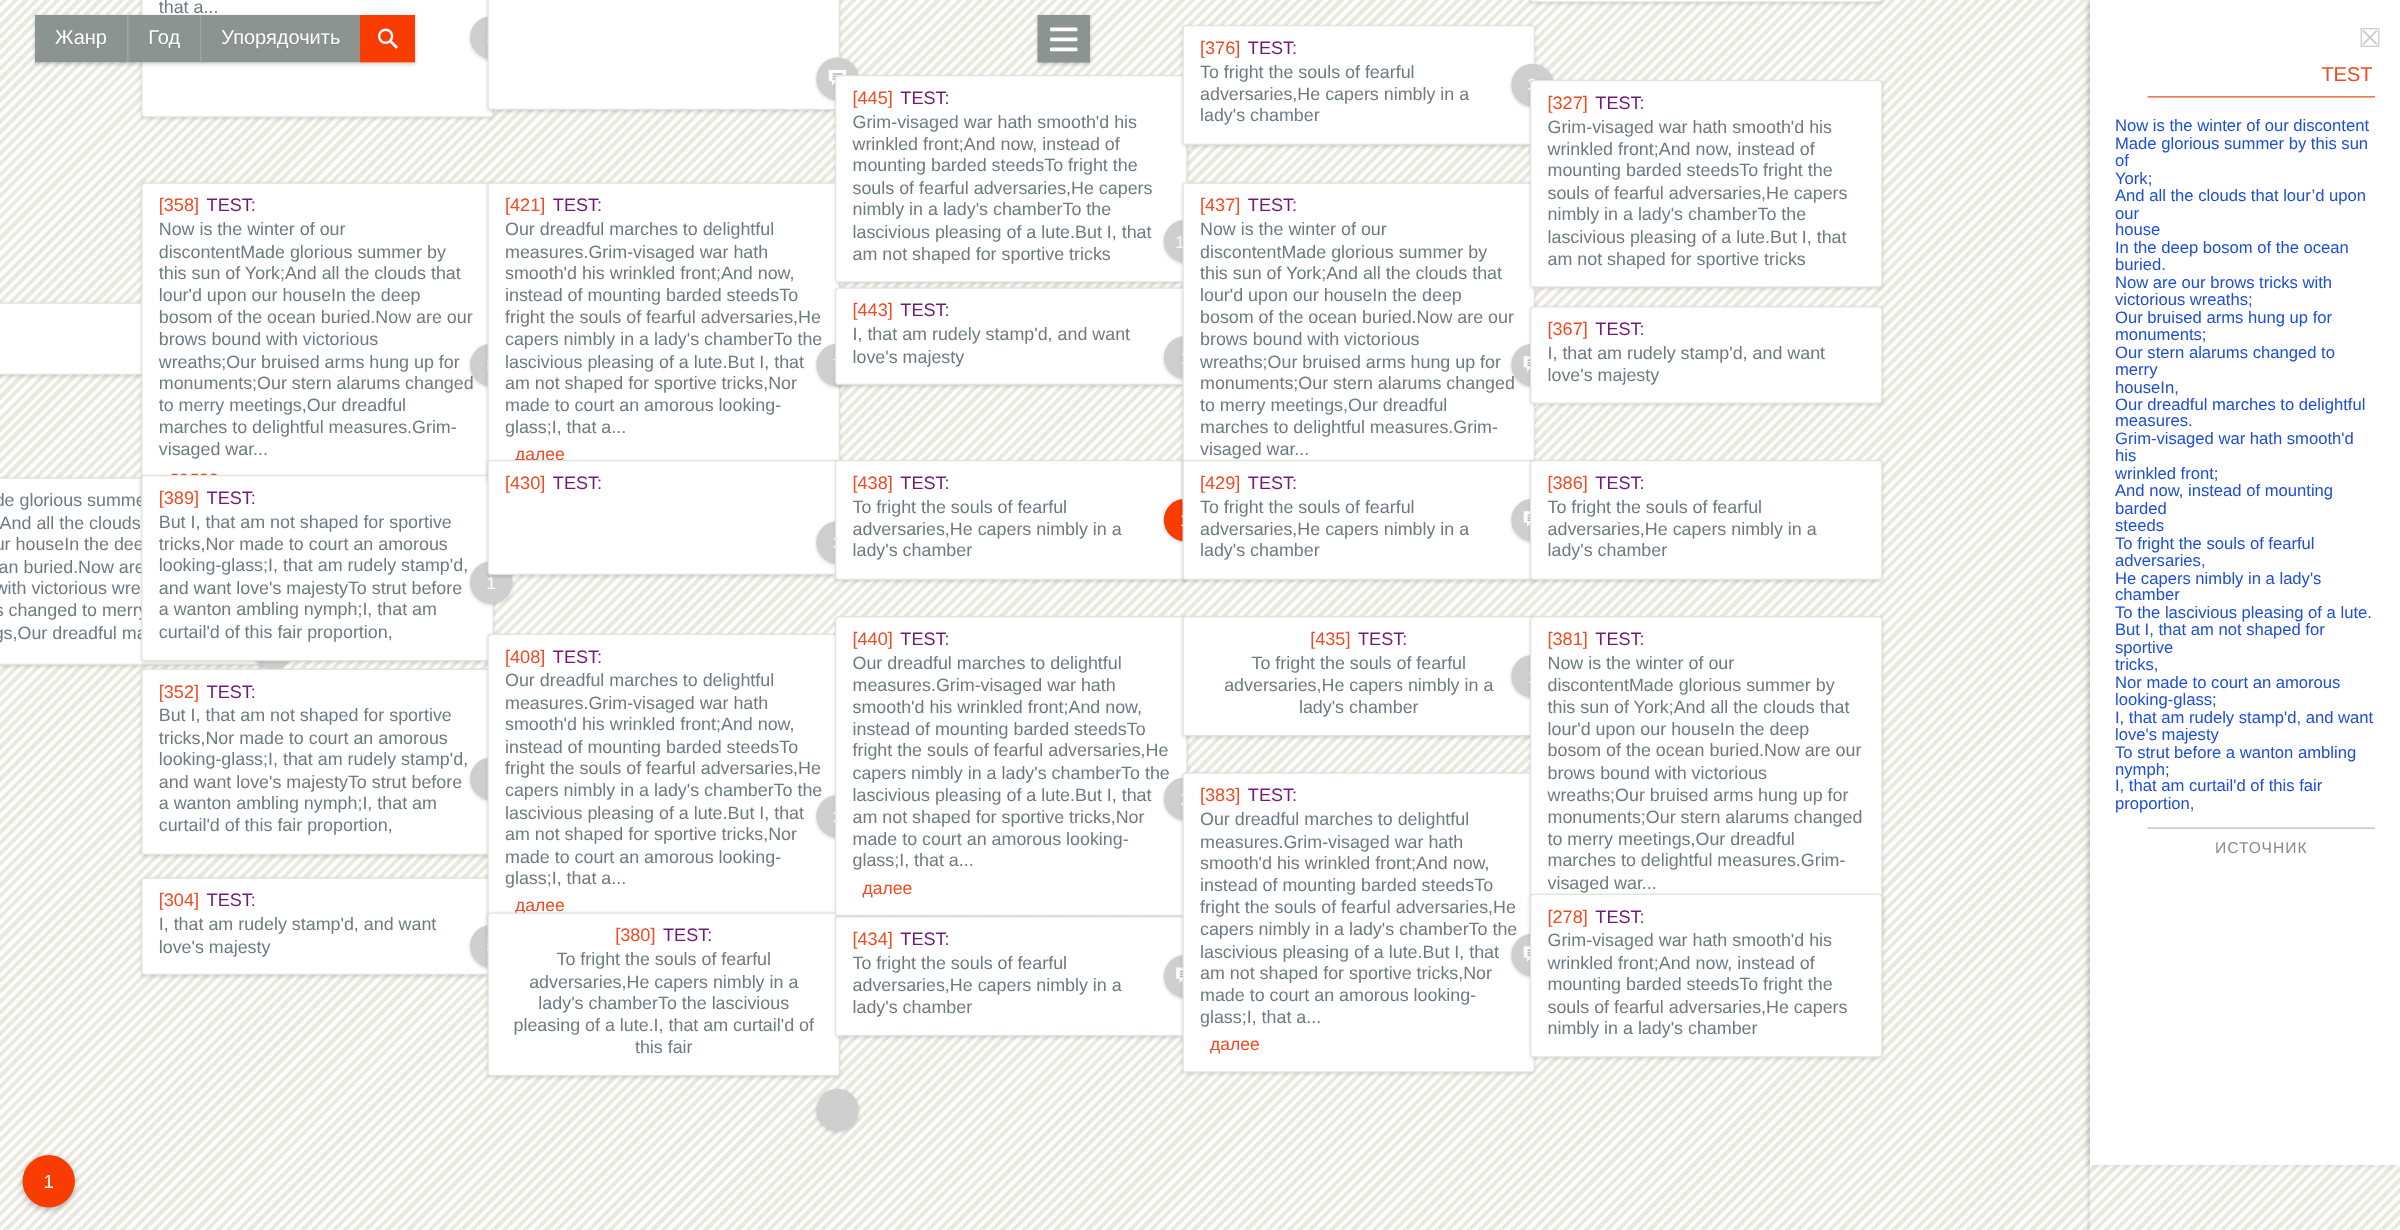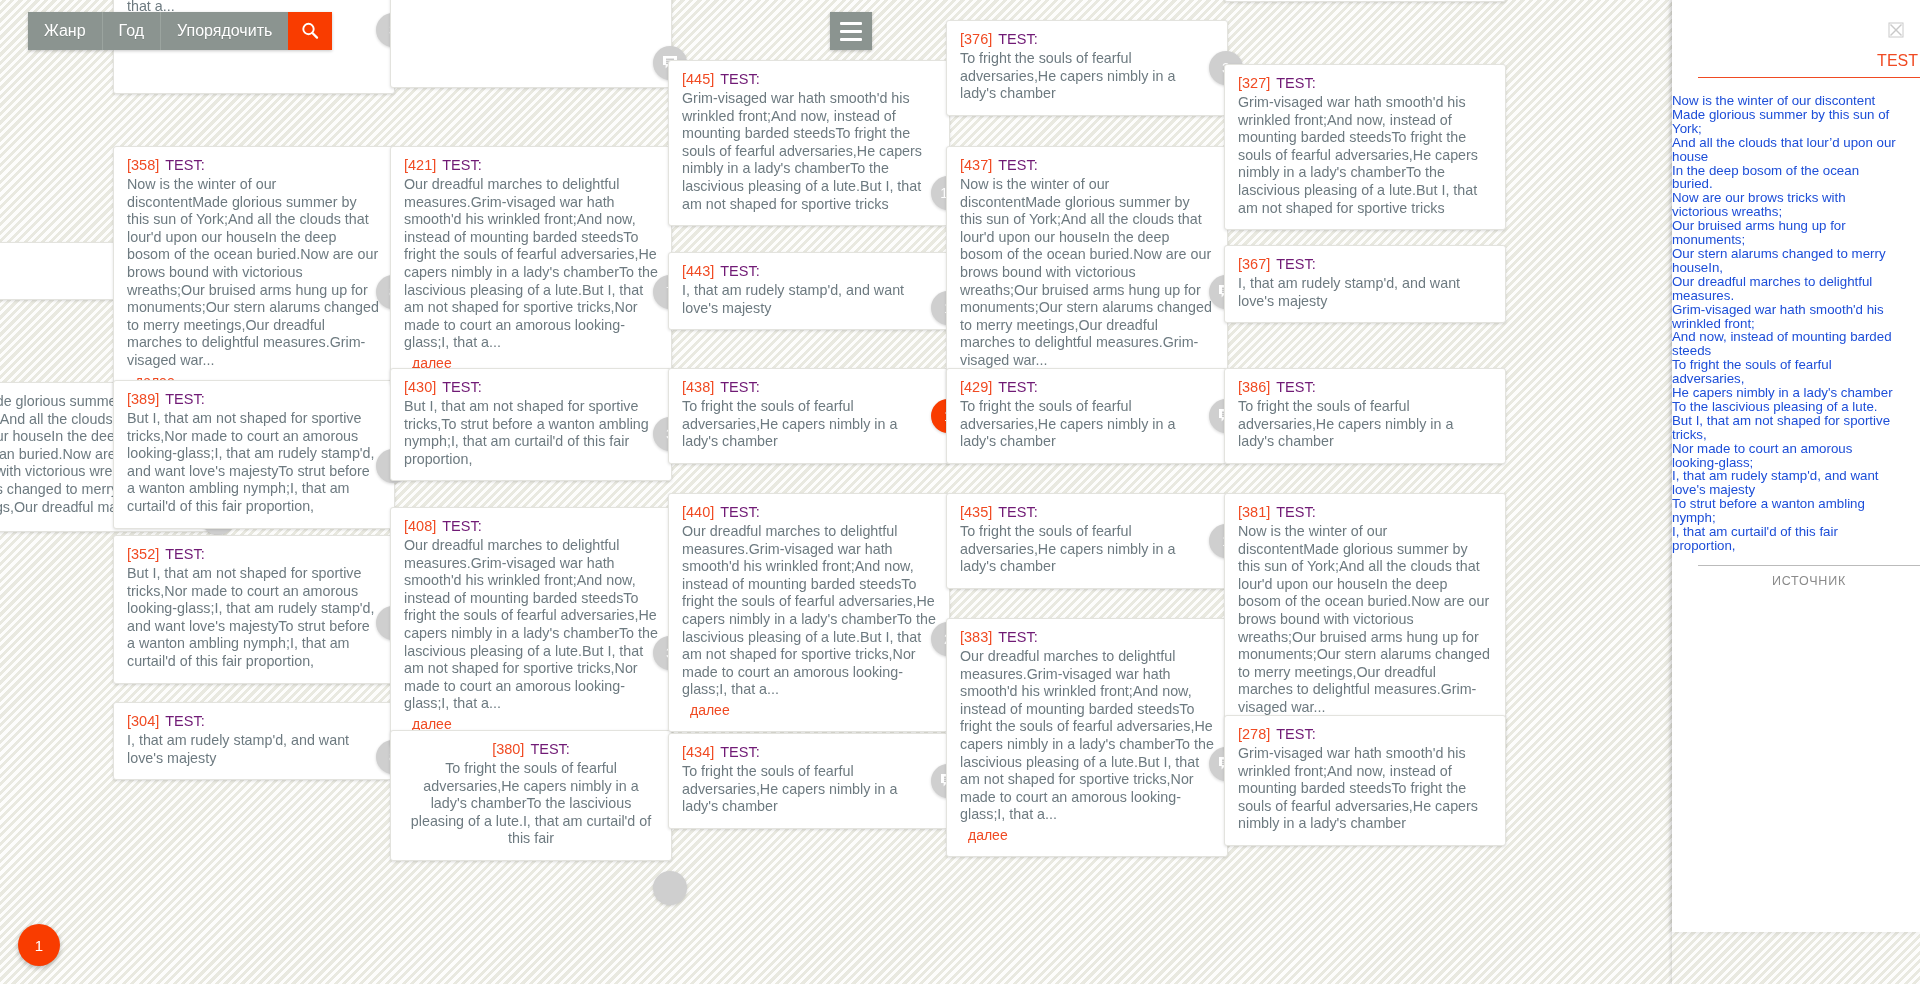--- a/index.html
+++ b/index.html
@@ -170,21 +170,21 @@
 
   
   #right-panel {
     position: absolute;
     right: 0; top: 0;
     width: 248px;
     height: 932px;
     background: #ffffff;
     box-shadow: -2px 0 6px rgba(0,0,0,0.12);
     z-index: 70;
-    padding: 0 0;
+    padding: 0 20px;
     overflow: hidden;
   }
   #panel-close {
     position: absolute;
     right: 16px; top: 22px;
     width: 16px; height: 16px;
     cursor: pointer;
     opacity: 0.45;
   }
   #panel-title {
@@ -275,37 +275,36 @@
             <path d="M2 2 H16 V11 H8 L4.6 14.6 V11 H2 Z" fill="#ffffff"></path>
             <line x1="5" y1="5.2" x2="13" y2="5.2" stroke="#b9b9b9" stroke-width="1.1"></line>
             <line x1="5" y1="7.2" x2="13" y2="7.2" stroke="#b9b9b9" stroke-width="1.1"></line>
             <line x1="5" y1="9.2" x2="10" y2="9.2" stroke="#b9b9b9" stroke-width="1.1"></line>
           </svg>
         </div>
       </div>
       <div class="card" style="top: 146px; min-height: 172px;"><div class="card-head"><span class="cid">[421]</span><span class="ctype">TEST:</span></div><div class="card-body">Our dreadful marches to delightful measures.Grim-visaged war hath smooth'd his wrinkled front;And now, instead of mounting barded steedsTo fright the souls of fearful adversaries,He capers nimbly in a lady's chamberTo the lascivious pleasing of a lute.But I, that am not shaped for sportive tricks,Nor made to court an amorous looking-glass;I, that a...</div><a class="more-link">далее</a><div class="badge gray" style="top: 128px;">7</div></div>
       <div class="card" style="top: 368px; min-height: 92px;">
         <div class="card-head"><span class="cid">[430]</span><span class="ctype">TEST:</span></div>
-        <div class="card-body">But I, that am not shaped for sportive tricks,To strut before a wanton ambling nymph;I, that am curtail'd of this fair proportion,</div>
         <div class="badge gray" style="top: 48px;">3</div>
       </div>
       <div class="card" style="top: 507px; min-height: 172px;"><div class="card-head"><span class="cid">[408]</span><span class="ctype">TEST:</span></div><div class="card-body">Our dreadful marches to delightful measures.Grim-visaged war hath smooth'd his wrinkled front;And now, instead of mounting barded steedsTo fright the souls of fearful adversaries,He capers nimbly in a lady's chamberTo the lascivious pleasing of a lute.But I, that am not shaped for sportive tricks,Nor made to court an amorous looking-glass;I, that a...</div><a class="more-link">далее</a><div class="badge gray" style="top: 128px;">3</div></div>
       <div class="card" style="top: 730px; min-height: 120px; text-align: center;">
         <div class="card-head"><span class="cid">[380]</span><span class="ctype">TEST:</span></div>
         <div class="card-body">To fright the souls of fearful adversaries,He capers nimbly in a lady's chamberTo the lascivious pleasing of a lute.I, that am curtail'd of this fair</div>
         <div class="badge gray" style="top: 140px;"></div>
       </div>
     </div>
     <div class="col" style="left: 668px;">
       <div class="card" style="top: 60px; min-height: 132px;">
         <div class="card-head"><span class="cid">[445]</span><span class="ctype">TEST:</span></div>
         <div class="card-body">Grim-visaged war hath smooth'd his wrinkled front;And now, instead of mounting barded steedsTo fright the souls of fearful adversaries,He capers nimbly in a lady's chamberTo the lascivious pleasing of a lute.But I, that am not shaped for sportive tricks</div>
         <div class="badge gray" style="top: 115px;">14</div>
       </div>
-      <div class="card" style="top: 252px; min-height: 70px;">
+      <div class="card" style="top: 230px; min-height: 70px;">
         <div class="card-head"><span class="cid">[443]</span><span class="ctype">TEST:</span></div>
         <div class="card-body">I, that am rudely stamp'd, and want love's majesty</div>
         <div class="badge gray" style="top: 38px;">1</div>
       </div>
       <div class="card" style="top: 368px; min-height: 74px;">
         <div class="card-head"><span class="cid">[438]</span><span class="ctype">TEST:</span></div>
         <div class="card-body">To fright the souls of fearful adversaries,He capers nimbly in a lady's chamber</div>
         <div class="badge red" style="top: 30px;">1</div>
       </div>
       <div class="card" style="top: 493px; min-height: 172px;"><div class="card-head"><span class="cid">[440]</span><span class="ctype">TEST:</span></div><div class="card-body">Our dreadful marches to delightful measures.Grim-visaged war hath smooth'd his wrinkled front;And now, instead of mounting barded steedsTo fright the souls of fearful adversaries,He capers nimbly in a lady's chamberTo the lascivious pleasing of a lute.But I, that am not shaped for sportive tricks,Nor made to court an amorous looking-glass;I, that a...</div><a class="more-link">далее</a><div class="badge gray" style="top: 128px;">2</div></div>
@@ -341,21 +340,21 @@
         <div class="card-body">To fright the souls of fearful adversaries,He capers nimbly in a lady's chamber</div>
         <div class="badge icon" style="top: 30px;">
           <svg width="18" height="18" viewBox="0 0 18 18">
             <path d="M2 2 H16 V11 H8 L4.6 14.6 V11 H2 Z" fill="#ffffff"></path>
             <line x1="5" y1="5.2" x2="13" y2="5.2" stroke="#b9b9b9" stroke-width="1.1"></line>
             <line x1="5" y1="7.2" x2="13" y2="7.2" stroke="#b9b9b9" stroke-width="1.1"></line>
             <line x1="5" y1="9.2" x2="10" y2="9.2" stroke="#b9b9b9" stroke-width="1.1"></line>
           </svg>
         </div>
       </div>
-      <div class="card" style="top: 493px; min-height: 74px;">
+      <div class="card" style="top: 493px; min-height: 74px; text-align: center;">
         <div class="card-head"><span class="cid">[435]</span><span class="ctype">TEST:</span></div>
         <div class="card-body">To fright the souls of fearful adversaries,He capers nimbly in a lady's chamber</div>
         <div class="badge gray" style="top: 30px;">1</div>
       </div>
       <div class="card" style="top: 618px; min-height: 172px;"><div class="card-head"><span class="cid">[383]</span><span class="ctype">TEST:</span></div><div class="card-body">Our dreadful marches to delightful measures.Grim-visaged war hath smooth'd his wrinkled front;And now, instead of mounting barded steedsTo fright the souls of fearful adversaries,He capers nimbly in a lady's chamberTo the lascivious pleasing of a lute.But I, that am not shaped for sportive tricks,Nor made to court an amorous looking-glass;I, that a...</div><a class="more-link">далее</a><div class="badge icon" style="top: 128px;">
           <svg width="18" height="18" viewBox="0 0 18 18">
             <path d="M2 2 H16 V11 H8 L4.6 14.6 V11 H2 Z" fill="#ffffff"></path>
             <line x1="5" y1="5.2" x2="13" y2="5.2" stroke="#b9b9b9" stroke-width="1.1"></line>
             <line x1="5" y1="7.2" x2="13" y2="7.2" stroke="#b9b9b9" stroke-width="1.1"></line>
             <line x1="5" y1="9.2" x2="10" y2="9.2" stroke="#b9b9b9" stroke-width="1.1"></line>

